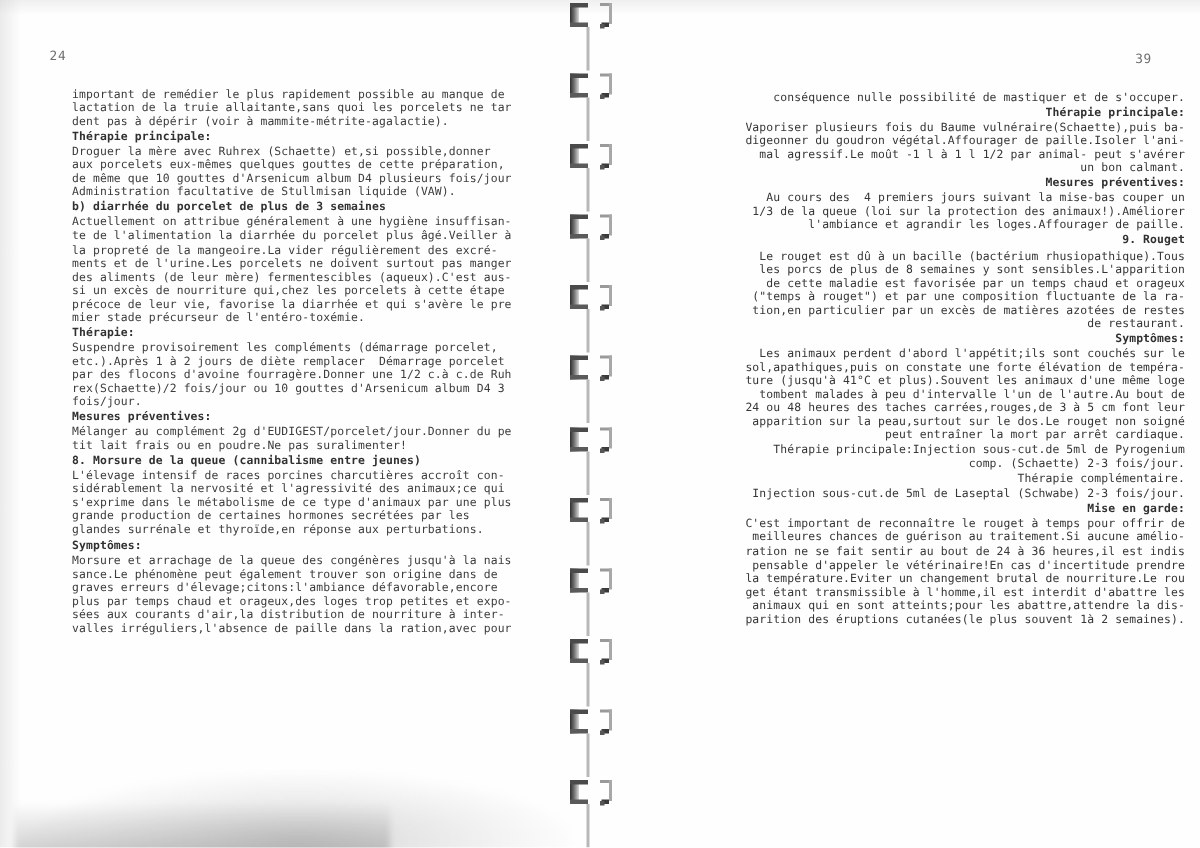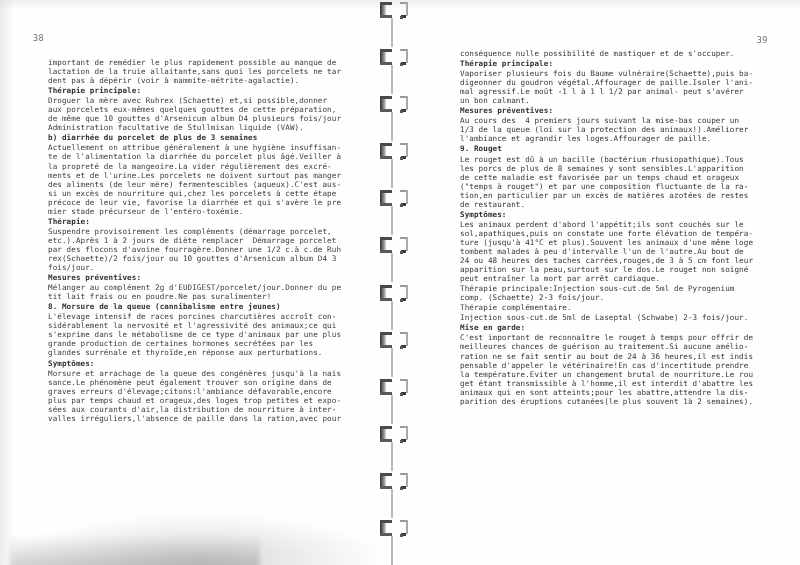--- a/index.html
+++ b/index.html
@@ -75,21 +75,21 @@
   .col {
     position: absolute;
     top: 58px;
     font-size: 7.6px;
     line-height: 9.05px;
     color: #3c3c3c;
     letter-spacing: 0.08px;
     white-space: pre;
   }
   .col-left  { left: 48px;  width: 312px; }
-  .col-right { left: 40px;  width: 330px; top: 49px; }
+  .col-right { left: 40px;  width: 330px; top: 60px; text-align: right; }
 
   .blk { margin: 0 0 0 0; }
   .blk + .blk { margin-top: 1px; }
 
   .blk-line { display: block; white-space: pre; }
 
   .heading .blk-line { font-weight: bold; color: #303030; }
 
   
   .col-right { color: #363636; }
@@ -159,21 +159,21 @@
 </style>
 </head>
 <body>
 
 <div class="scan">
 
   <div class="scan-tint-top"></div>
   <div class="scan-tint-left"></div>
 
   <div class="page page-left">
-    <div class="folio folio-left">38</div>
+    <div class="folio folio-left">24</div>
     <div class="col col-left" id="left-col"><div class="blk"><span class="blk-line">important de remédier le plus rapidement possible au manque de</span><span class="blk-line">lactation de la truie allaitante,sans quoi les porcelets ne tar</span><span class="blk-line">dent pas à dépérir (voir à mammite-métrite-agalactie).</span></div><div class="blk heading"><span class="blk-line">Thérapie principale:</span></div><div class="blk"><span class="blk-line">Droguer la mère avec Ruhrex (Schaette) et,si possible,donner</span><span class="blk-line">aux porcelets eux-mêmes quelques gouttes de cette préparation,</span><span class="blk-line">de même que 10 gouttes d'Arsenicum album D4 plusieurs fois/jour</span><span class="blk-line">Administration facultative de Stullmisan liquide (VAW).</span></div><div class="blk heading"><span class="blk-line">b) diarrhée du porcelet de plus de 3 semaines</span></div><div class="blk"><span class="blk-line">Actuellement on attribue généralement à une hygiène insuffisan-</span><span class="blk-line">te de l'alimentation la diarrhée du porcelet plus âgé.Veiller à</span><span class="blk-line">la propreté de la mangeoire.La vider régulièrement des excré-</span><span class="blk-line">ments et de l'urine.Les porcelets ne doivent surtout pas manger</span><span class="blk-line">des aliments (de leur mère) fermentescibles (aqueux).C'est aus-</span><span class="blk-line">si un excès de nourriture qui,chez les porcelets à cette étape</span><span class="blk-line">précoce de leur vie, favorise la diarrhée et qui s'avère le pre</span><span class="blk-line">mier stade précurseur de l'entéro-toxémie.</span></div><div class="blk heading"><span class="blk-line">Thérapie:</span></div><div class="blk"><span class="blk-line">Suspendre provisoirement les compléments (démarrage porcelet,</span><span class="blk-line">etc.).Après 1 à 2 jours de diète remplacer  Démarrage porcelet</span><span class="blk-line">par des flocons d'avoine fourragère.Donner une 1/2 c.à c.de Ruh</span><span class="blk-line">rex(Schaette)/2 fois/jour ou 10 gouttes d'Arsenicum album D4 3</span><span class="blk-line">fois/jour.</span></div><div class="blk heading"><span class="blk-line">Mesures préventives:</span></div><div class="blk"><span class="blk-line">Mélanger au complément 2g d'EUDIGEST/porcelet/jour.Donner du pe</span><span class="blk-line">tit lait frais ou en poudre.Ne pas suralimenter!</span></div><div class="blk heading"><span class="blk-line">8. Morsure de la queue (cannibalisme entre jeunes)</span></div><div class="blk"><span class="blk-line">L'élevage intensif de races porcines charcutières accroît con-</span><span class="blk-line">sidérablement la nervosité et l'agressivité des animaux;ce qui</span><span class="blk-line">s'exprime dans le métabolisme de ce type d'animaux par une plus</span><span class="blk-line">grande production de certaines hormones secrétées par les</span><span class="blk-line">glandes surrénale et thyroïde,en réponse aux perturbations.</span></div><div class="blk heading"><span class="blk-line">Symptômes:</span></div><div class="blk"><span class="blk-line">Morsure et arrachage de la queue des congénères jusqu'à la nais</span><span class="blk-line">sance.Le phénomène peut également trouver son origine dans de</span><span class="blk-line">graves erreurs d'élevage;citons:l'ambiance défavorable,encore</span><span class="blk-line">plus par temps chaud et orageux,des loges trop petites et expo-</span><span class="blk-line">sées aux courants d'air,la distribution de nourriture à inter-</span><span class="blk-line">valles irréguliers,l'absence de paille dans la ration,avec pour</span></div></div>
   </div>
 
   <div class="binding" id="binding">
       <div class="comb-tooth" style="top: 2px;">
         <div class="lft"></div>
         <div class="lft-top"></div>
         <div class="lft-bot"></div>
         <div class="rgt-top"></div>
         <div class="rgt-side"></div>

